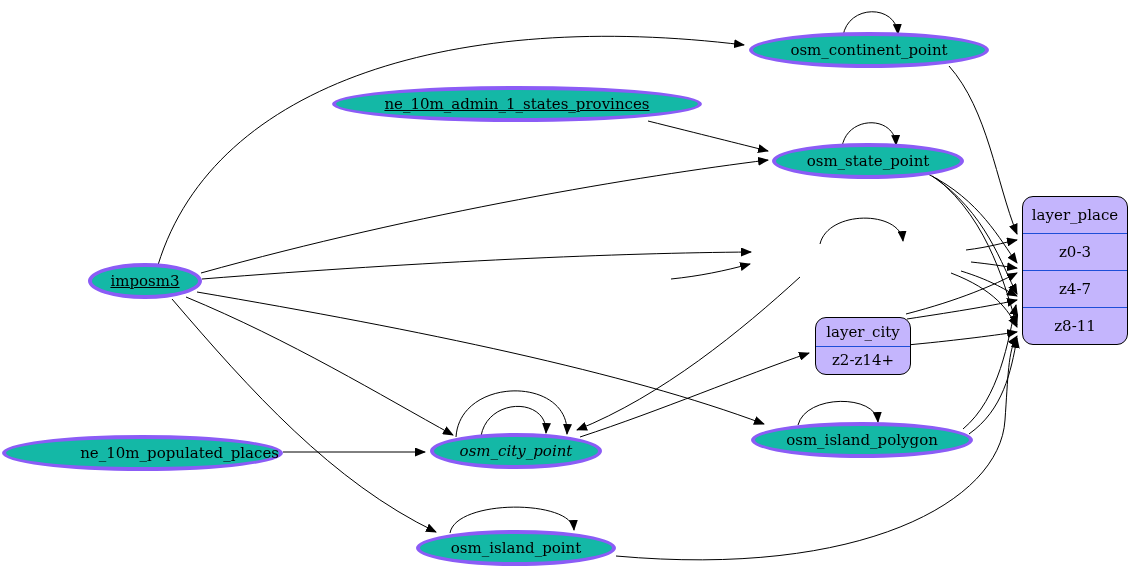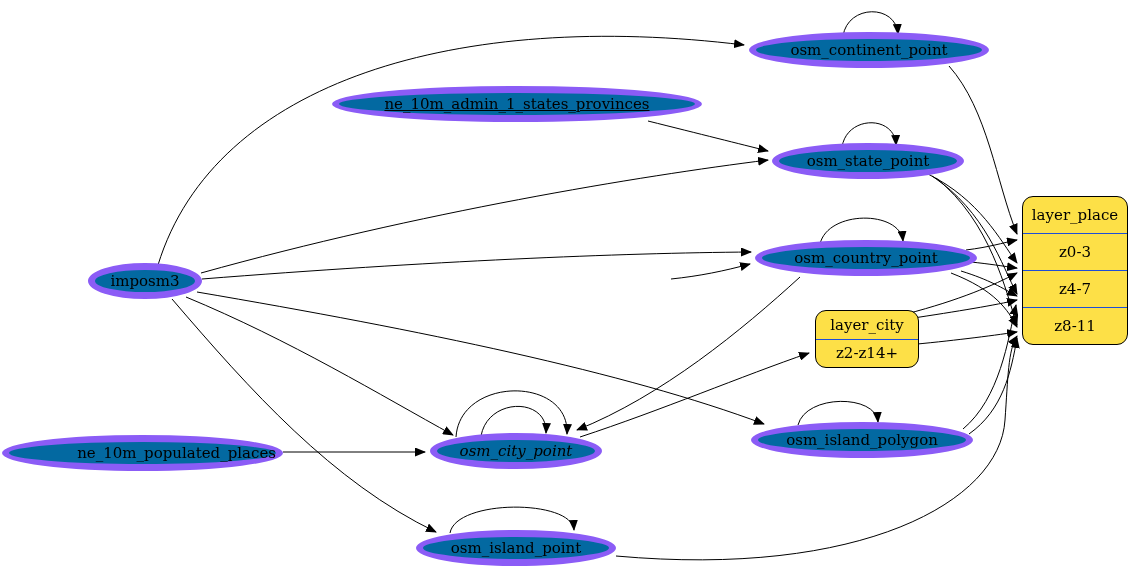--- a/index.html
+++ b/index.html
@@ -8,27 +8,27 @@
     width:1134px;height:577px;
     background:#ffffff;
     font-family:"DejaVu Serif","Liberation Serif",serif;
     color:#000;
     overflow:hidden;
   }
   #edges{position:absolute;left:0;top:0;width:1134px;height:577px;z-index:1;}
   .node{
     position:absolute;z-index:2;
     display:flex;align-items:center;justify-content:center;
-    background:#0369a1;border:7px solid #8b5cf6;
+    background:#14b8a6;border:4px solid #8b5cf6;
     font-size:15px;white-space:nowrap;
     box-sizing:border-box;
   }
   .ellipse{border-radius:50%;}
   .record{
-    background:#fde047;border:1px solid #000;border-radius:11px;
+    background:#c4b5fd;border:1px solid #000;border-radius:11px;
     position:absolute;z-index:2;box-sizing:border-box;
     display:flex;flex-direction:column;overflow:hidden;
     font-size:15px;text-align:center;
   }
   .record .rrow{
     flex:1;display:flex;align-items:center;justify-content:center;
     border-top:1px solid #1d4ed8;white-space:nowrap;padding:0 6px;
   }
   .record .rhead{border-top:none;}
   .edge{fill:none;stroke:#000;stroke-width:1;}
@@ -76,58 +76,55 @@
     <path class="edge" d="M 961 271 C 990 280, 1002 288, 1017 296" marker-end="url(#arrow)"></path>
     <path class="edge" d="M 951 273 C 995 290, 1008 310, 1017 327" marker-end="url(#arrow)"></path>
     <path class="edge" d="M 906 314 C 960 300, 994 285, 1017 273" marker-end="url(#arrow)"></path>
     <path class="edge" d="M 907 319 C 960 311, 996 305, 1017 300" marker-end="url(#arrow)"></path>
     <path class="edge" d="M 907 345 C 950 341, 990 336, 1017 332" marker-end="url(#arrow)"></path>
     <path class="edge" d="M 963 429 C 1000 398, 1008 340, 1016 305" marker-end="url(#arrow)"></path>
     <path class="edge" d="M 969 434 C 1003 410, 1011 372, 1017 338" marker-end="url(#arrow)"></path>
     <path class="edge" d="M 616 556 C 860 578, 1000 502, 1005 420 C 1008 378, 1008 350, 1017 336" marker-end="url(#arrow)"></path>
   </svg>
 
-  <div class="node ellipse" style="left:88px;top:263px;width:114px;height:36px;">
+  <div class="node ellipse" style="left:88px;top:263px;width:114px;height:36px;text-decoration:underline;">
     <span>imposm3</span>
   </div>
 
   <div class="node ellipse" style="left:332px;top:86px;width:370px;height:36px;text-decoration:underline;">
     <span>ne_10m_admin_1_states_provinces</span>
   </div>
 
 
   <div class="node ellipse" style="left:2px;top:435px;width:281px;height:36px;justify-content:flex-end;">
     <span>ne_10m_populated_places</span>
   </div>
 
   <div class="node ellipse" style="left:749px;top:32px;width:240px;height:36px;">
     <span>osm_continent_point</span>
   </div>
 
   <div class="node ellipse" style="left:772px;top:143px;width:192px;height:36px;">
     <span>osm_state_point</span>
   </div>
 
-  <div class="node ellipse" style="left:755px;top:240px;width:222px;height:36px;">
-    <span>osm_country_point</span>
-  </div>
 
   <div class="node ellipse" style="left:430px;top:433px;width:172px;height:36px;font-style:italic;">
     <span>osm_city_point</span>
   </div>
 
   <div class="node ellipse" style="left:416px;top:530px;width:200px;height:36px;">
     <span>osm_island_point</span>
   </div>
 
   <div class="node ellipse" style="left:751px;top:422px;width:222px;height:36px;">
     <span>osm_island_polygon</span>
   </div>
 
-  <div class="record" style="left:815px;top:310px;width:104px;height:58px;">
+  <div class="record" style="left:815px;top:317px;width:96px;height:58px;">
     <div class="rrow rhead">layer_city</div>
     <div class="rrow">z2-z14+</div>
   </div>
 
   <div class="record" style="left:1022px;top:196px;width:106px;height:149px;">
     <div class="rrow rhead">layer_place</div>
     <div class="rrow">z0-3</div>
     <div class="rrow">z4-7</div>
     <div class="rrow">z8-11</div>
   </div>

